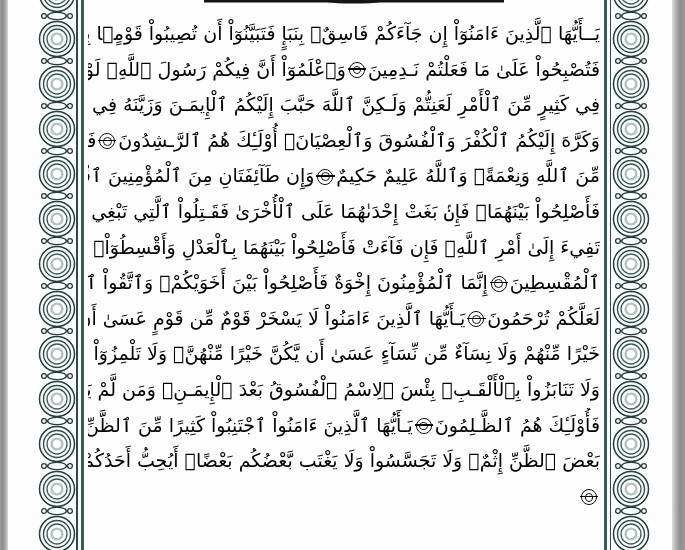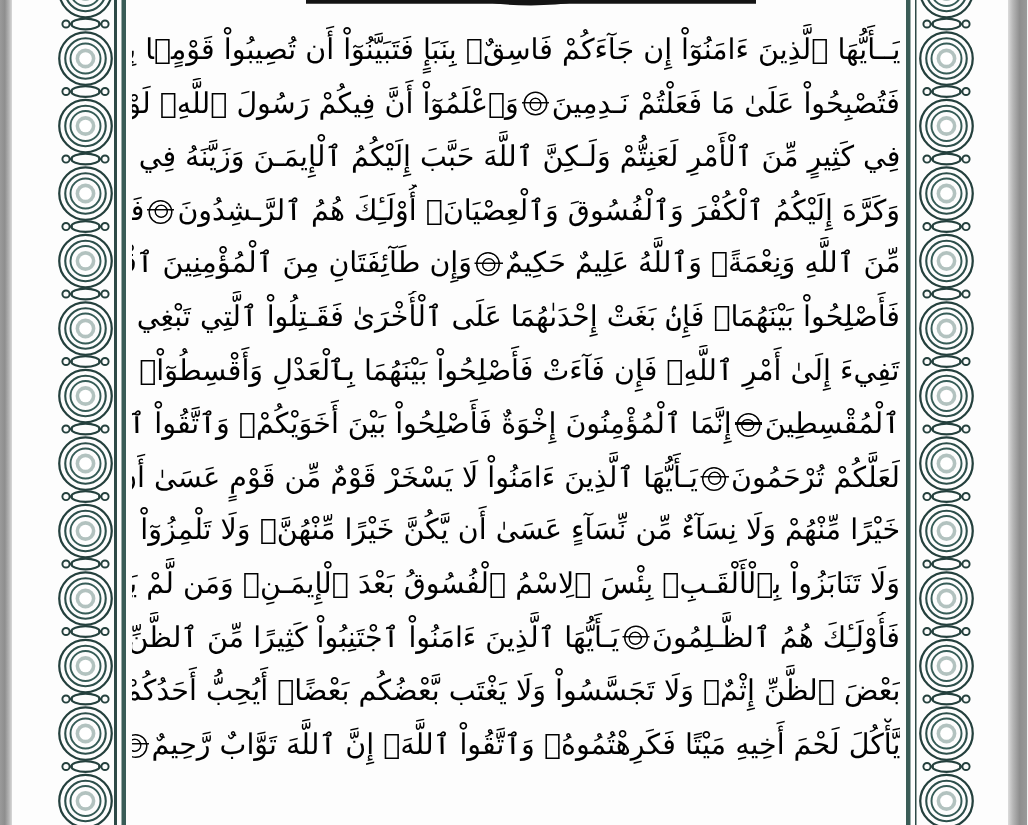--- a/index.html
+++ b/index.html
@@ -231,17 +231,17 @@
         <div class="aya-line stretch"><span>وَكَرَّهَ إِلَيْكُمُ ٱلْكُفْرَ وَٱلْفُسُوقَ وَٱلْعِصْيَانَۚ أُوْلَـِٔكَ هُمُ ٱلرَّـشِدُونَ</span><span class="verse-marker"></span><span>فَضْلًا</span></div>
         <div class="aya-line stretch"><span>مِّنَ ٱللَّهِ وَنِعْمَةًۚ وَٱللَّهُ عَلِيمٌ حَكِيمٌ</span><span class="verse-marker"></span><span>وَإِن طَآئِفَتَانِ مِنَ ٱلْمُؤْمِنِينَ ٱقْتَتَلُواْ</span></div>
         <div class="aya-line stretch"><span>فَأَصْلِحُواْ بَيْنَهُمَاۖ فَإِنۢ بَغَتْ إِحْدَىٰهُمَا عَلَى ٱلْأُخْرَىٰ فَقَـتِلُواْ ٱلَّتِي تَبْغِي حَتَّىٰ</span></div>
         <div class="aya-line stretch"><span>تَفِيءَ إِلَىٰ أَمْرِ ٱللَّهِۚ فَإِن فَآءَتْ فَأَصْلِحُواْ بَيْنَهُمَا بِٱلْعَدْلِ وَأَقْسِطُوٓاْۖ إِنَّ ٱللَّهَ يُحِبُّ</span></div>
         <div class="aya-line stretch"><span>ٱلْمُقْسِطِينَ</span><span class="verse-marker"></span><span>إِنَّمَا ٱلْمُؤْمِنُونَ إِخْوَةٌ فَأَصْلِحُواْ بَيْنَ أَخَوَيْكُمْۚ وَٱتَّقُواْ ٱللَّهَ</span></div>
         <div class="aya-line stretch"><span>لَعَلَّكُمْ تُرْحَمُونَ</span><span class="verse-marker"></span><span>يَـأَيُّهَا ٱلَّذِينَ ءَامَنُواْ لَا يَسْخَرْ قَوْمٌ مِّن قَوْمٍ عَسَىٰ أَن يَّكُونُواْ</span></div>
         <div class="aya-line stretch"><span>خَيْرًا مِّنْهُمْ وَلَا نِسَآءٌ مِّن نِّسَآءٍ عَسَىٰ أَن يَّكُنَّ خَيْرًا مِّنْهُنَّۖ وَلَا تَلْمِزُوٓاْ أَنفُسَكُمْ</span></div>
         <div class="aya-line stretch"><span>وَلَا تَنَابَزُواْ بِٱلْأَلْقَـبِۖ بِئْسَ ٱلِاسْمُ ٱلْفُسُوقُ بَعْدَ ٱلْإِيمَـنِۚ وَمَن لَّمْ يَتُبْ</span></div>
         <div class="aya-line stretch"><span>فَأُوْلَـِٔكَ هُمُ ٱلظَّـلِمُونَ</span><span class="verse-marker"></span><span>يَـأَيُّهَا ٱلَّذِينَ ءَامَنُواْ ٱجْتَنِبُواْ كَثِيرًا مِّنَ ٱلظَّنِّ إِنَّ</span></div>
         <div class="aya-line stretch"><span>بَعْضَ ٱلظَّنِّ إِثْمٌۖ وَلَا تَجَسَّسُواْ وَلَا يَغْتَب بَّعْضُكُم بَعْضًاۚ أَيُحِبُّ أَحَدُكُمْ أَن</span></div>
-        <div class="aya-line stretch"><span>يَّأْكُلَ لَحْمَ أَخِيهِ مَيْتًا فَكَرِهْتُمُوهُۚ وَٱتَّقُواْ ٱللَّهَۚ إِنَّ ٱللَّهَ تَوَّابٌ رَّحِيمٌ</span><span class="verse-marker"></span></div>
+        <div class="aya-line stretch"><span class="verse-marker"></span></div>
       </div>
 
   </div>
 </div>
 
 </body></html>

